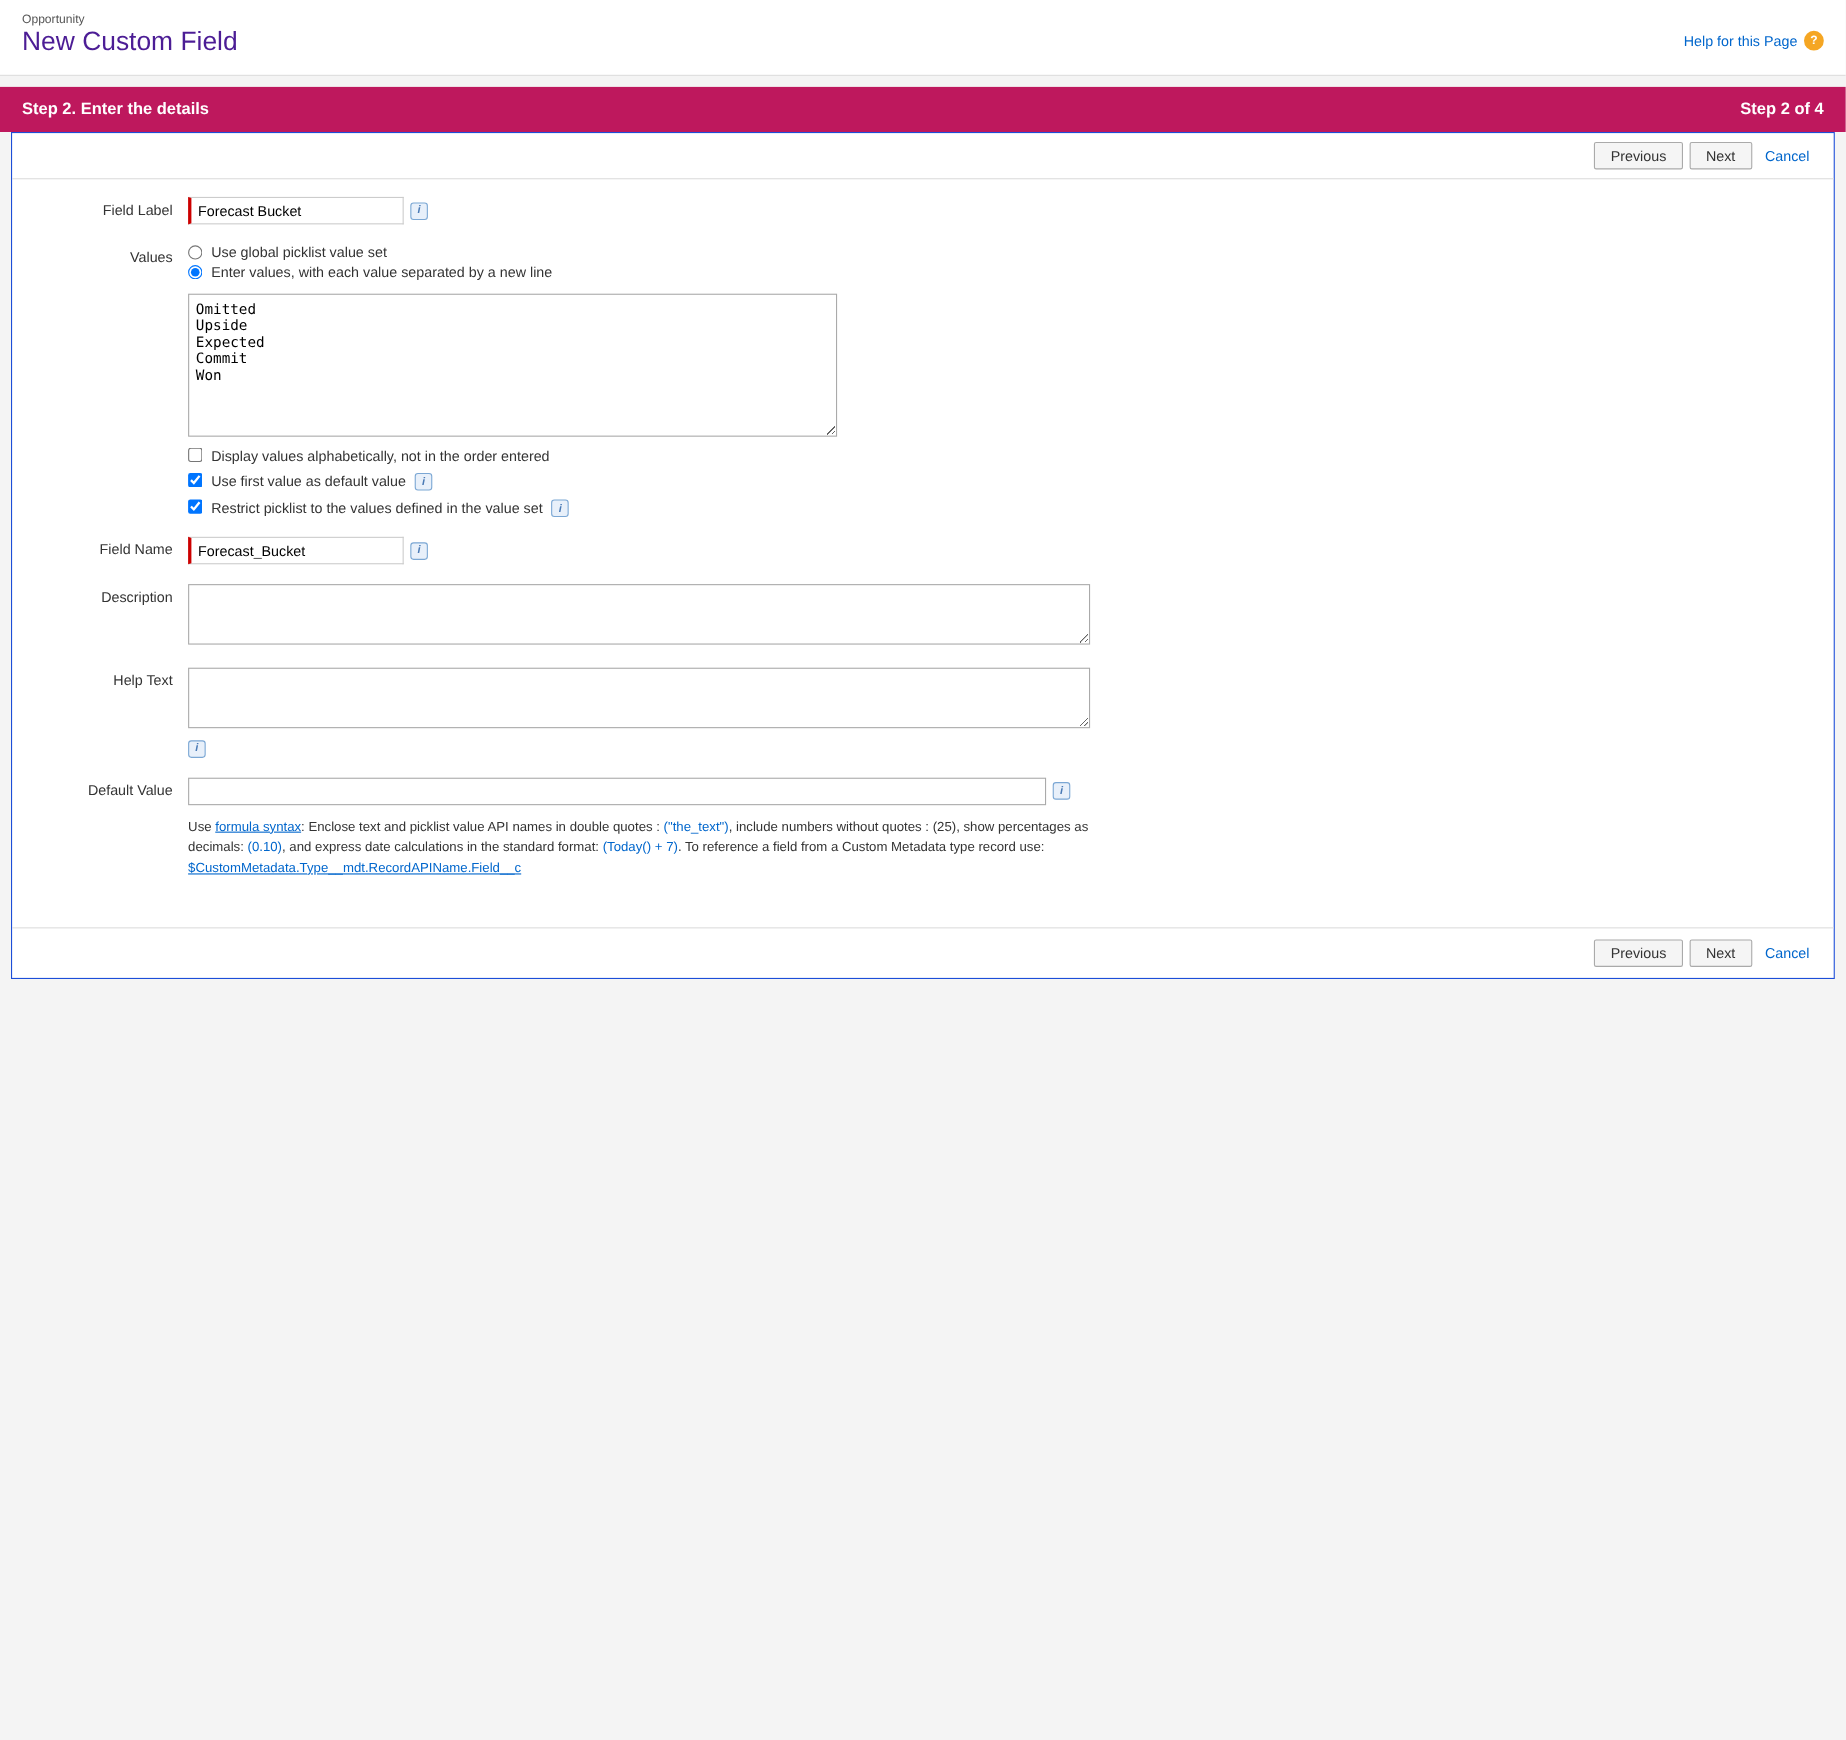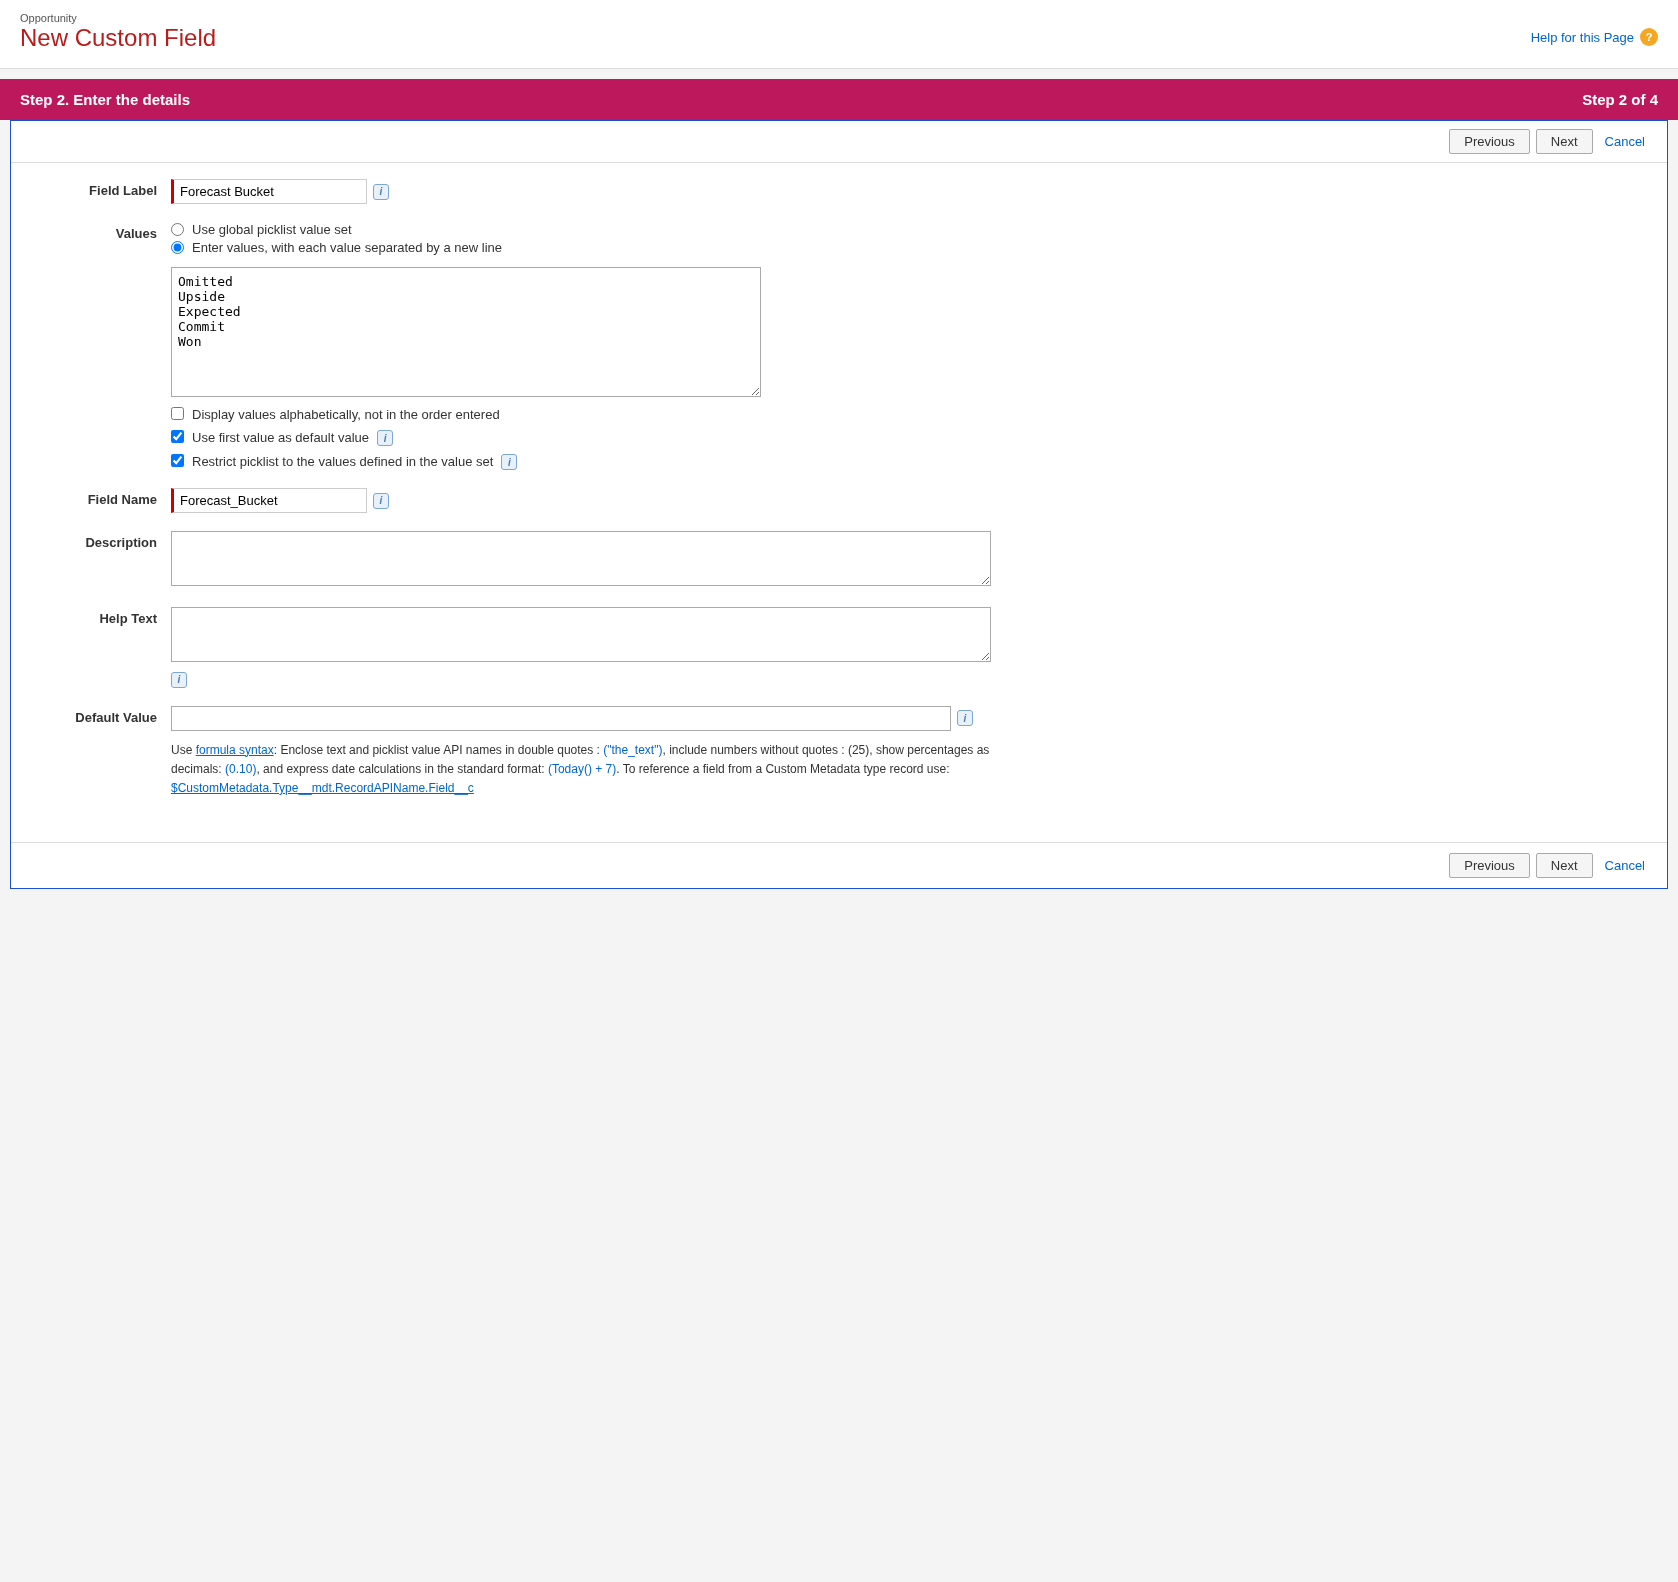--- a/index.html
+++ b/index.html
@@ -15,21 +15,21 @@
       border-bottom: 1px solid #ddd;
     }
     .page-header .opportunity-label {
       font-size: 11px;
       color: #555;
       display: block;
     }
     .page-header .page-title {
       font-size: 24px;
       font-weight: normal;
-      color: #b91c1c;
+      color: #4c1d95;
     }
     .help-link {
       float: right;
       color: #0066cc;
       text-decoration: none;
       font-size: 13px;
       margin-top: 16px;
       display: flex;
       align-items: center;
       gap: 6px;
@@ -93,21 +93,21 @@
       display: flex;
       margin-bottom: 18px;
       align-items: flex-start;
     }
     .form-label {
       width: 140px;
       min-width: 140px;
       text-align: right;
       padding-right: 14px;
       padding-top: 4px;
-      font-weight: bold;
+      font-weight: normal;
       font-size: 13px;
       color: #333;
     }
     .form-content {
       flex: 1;
     }
     .field-input-wrap {
       display: flex;
       align-items: center;
       gap: 6px;

